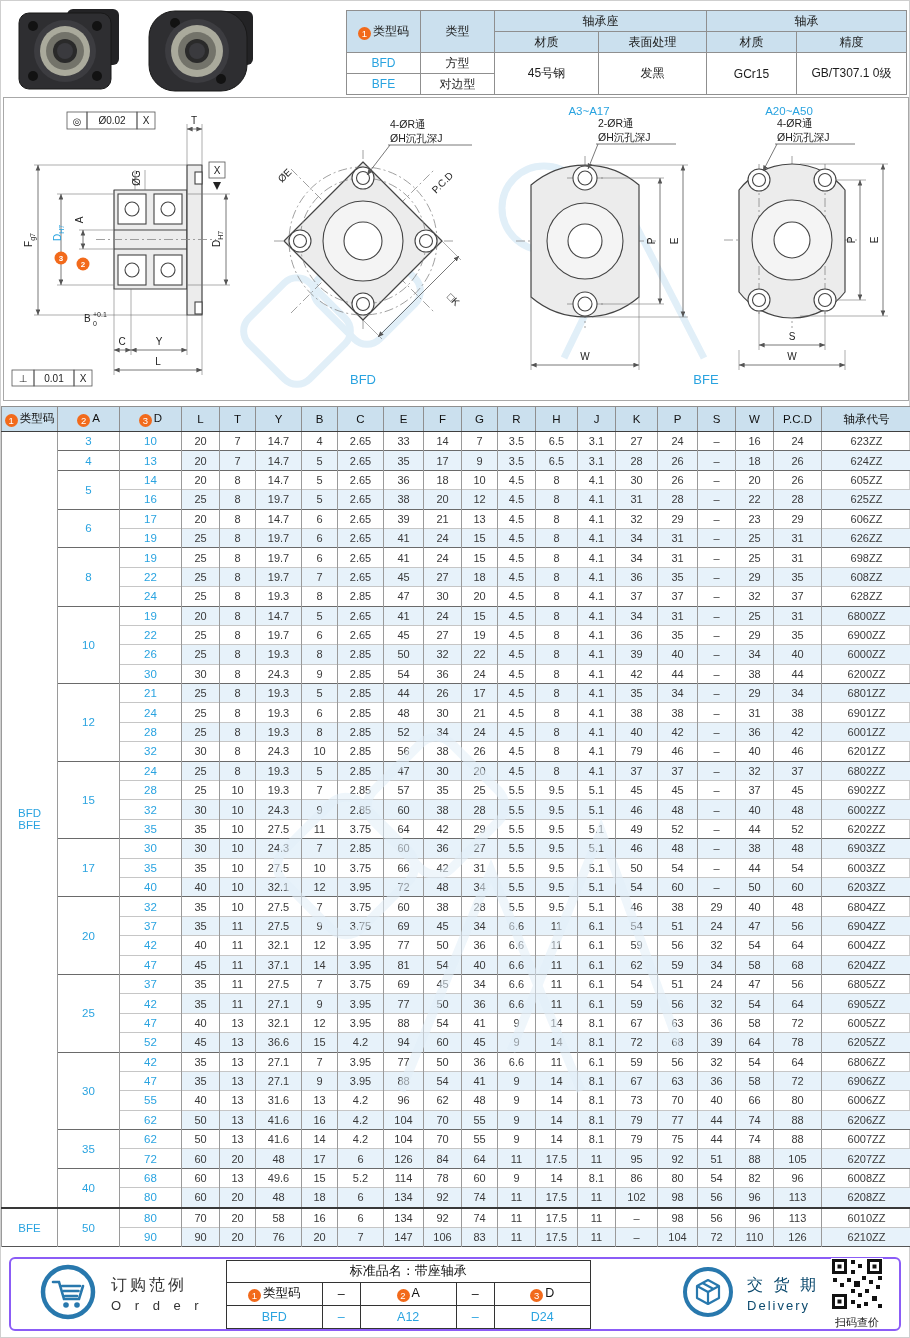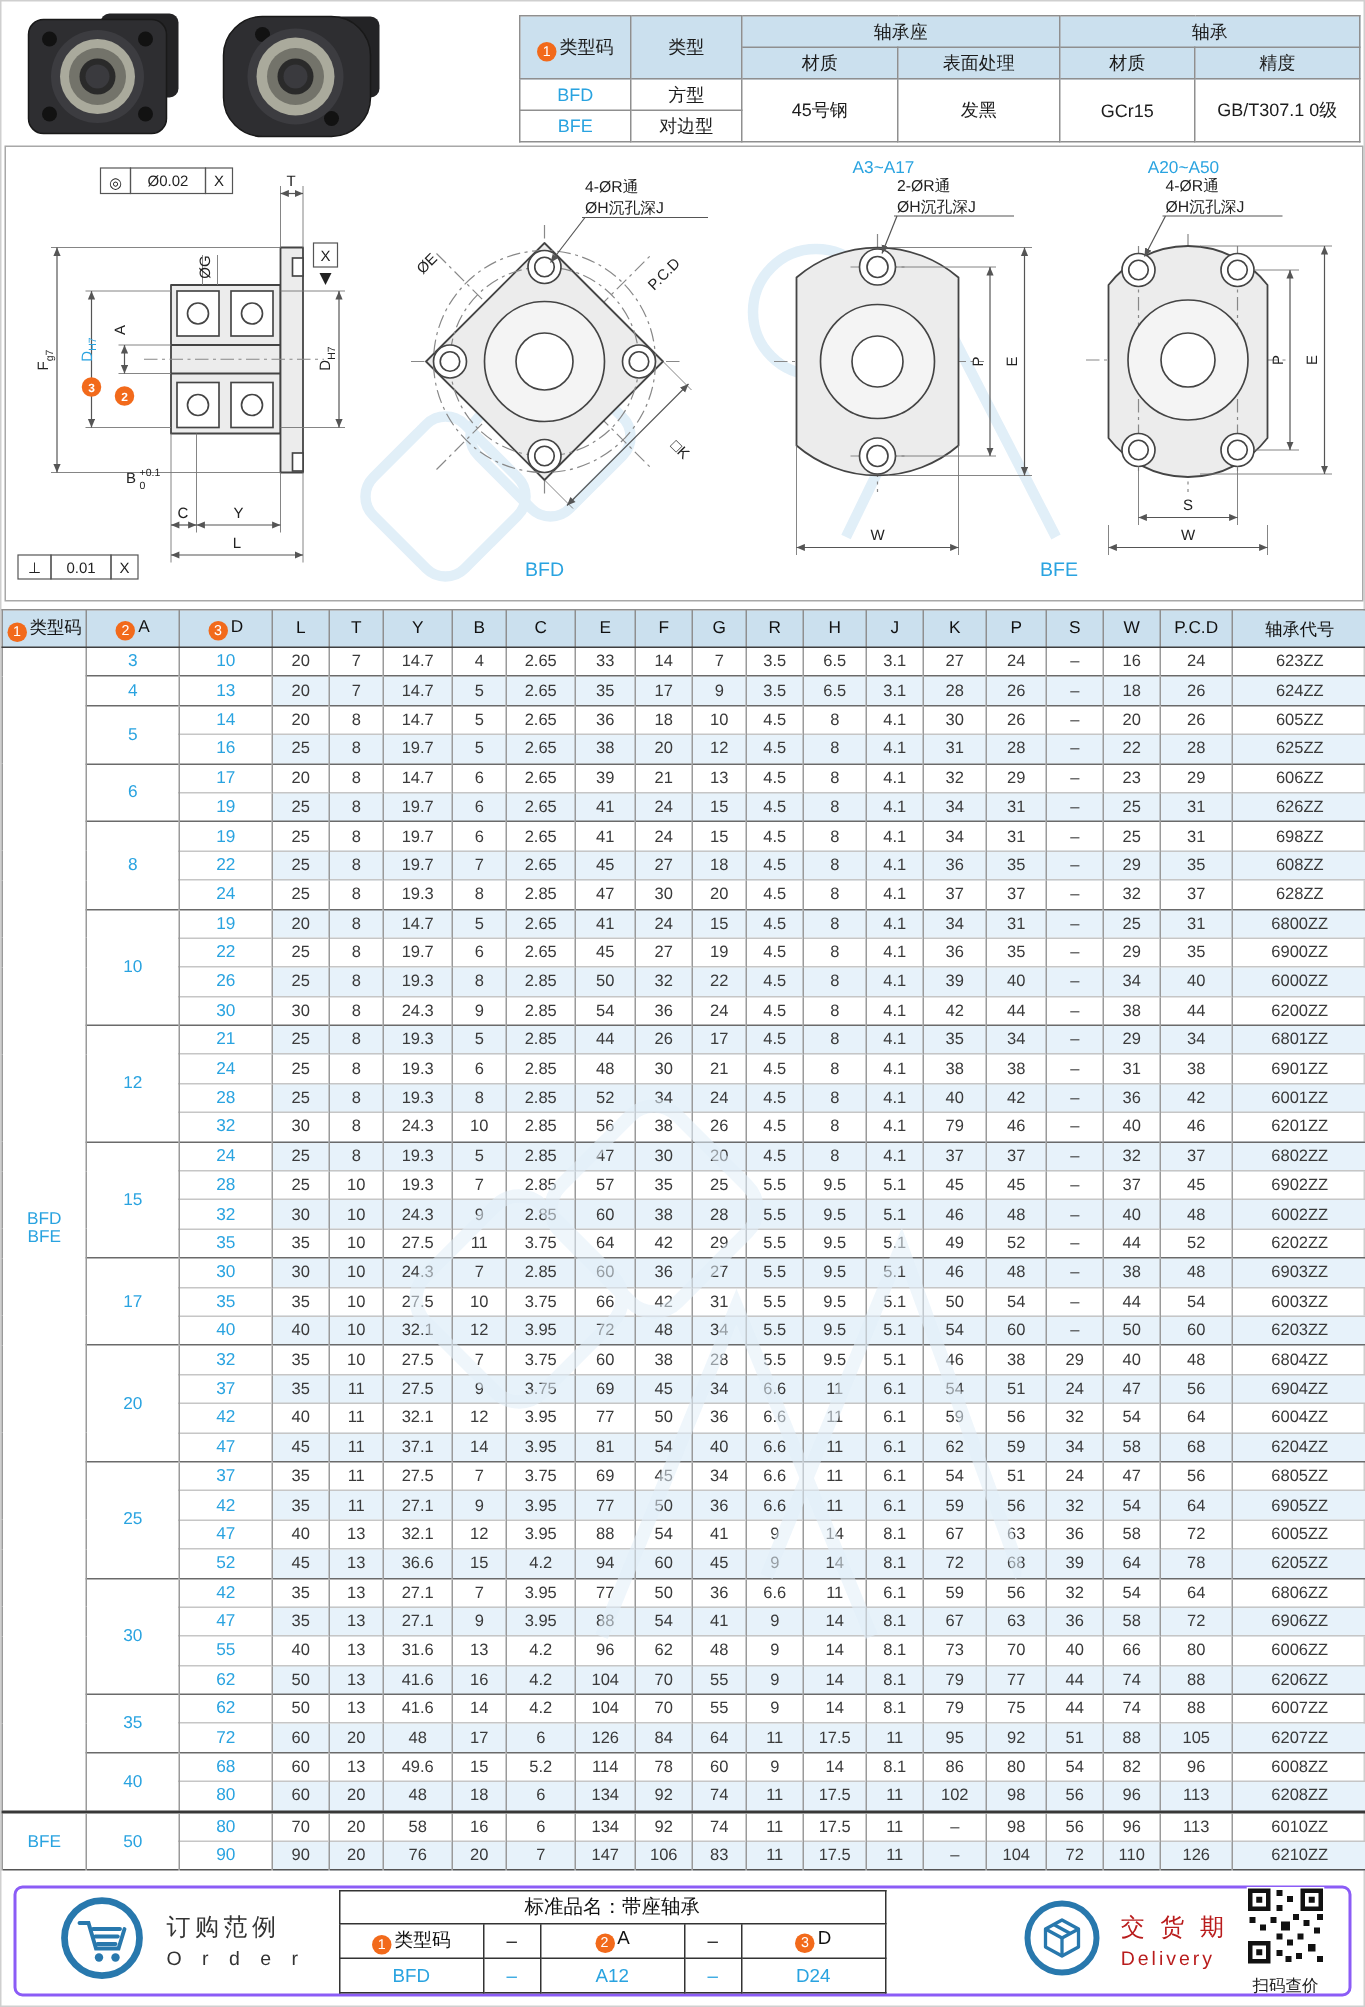--- a/index.html
+++ b/index.html
@@ -47,21 +47,21 @@
 
   
   .footer{position:absolute;left:8px;top:1256px;width:892px;height:74px;border:2px solid #8b5cf6;border-radius:6px;background:#fff;display:flex;align-items:center;box-sizing:border-box;}
   .ord-text{margin-left:14px;color:#333;}
   .ord-cn{font-size:16px;letter-spacing:3px;}
   .ord-en{font-size:13px;letter-spacing:5px;margin-top:2px;}
   table.example{margin-left:22px;border-collapse:collapse;table-layout:fixed;font-size:12.5px;color:#111;border:1.5px solid #333;}
   .example td,.example th{border:1px solid #333;text-align:center;padding:0;height:22px;font-weight:normal;}
   .example .ttl{font-size:13px;height:21px;}
   .example .blue{color:#29a3e0;}
-  .del-text{margin-left:12px;color:#b91c1c;}
+  .del-text{margin-left:12px;color:#0c4a6e;}
   .stock{margin-left:22px;background:#fdeb7d;border:1.5px solid #c9a23e;border-radius:8px;padding:5px 15px;font-size:19px;color:#111;letter-spacing:2px;}
   .qr-wrap{margin-left:12px;margin-right:16px;text-align:center;}
   .qr-cap{font-size:11px;color:#222;margin-top:1px;}
   .spacer{flex:1;}
   .icon-circle{margin-left:28px;flex:0 0 auto;}
 </style>
 </head>
 <body>
 
 <div class="page">

